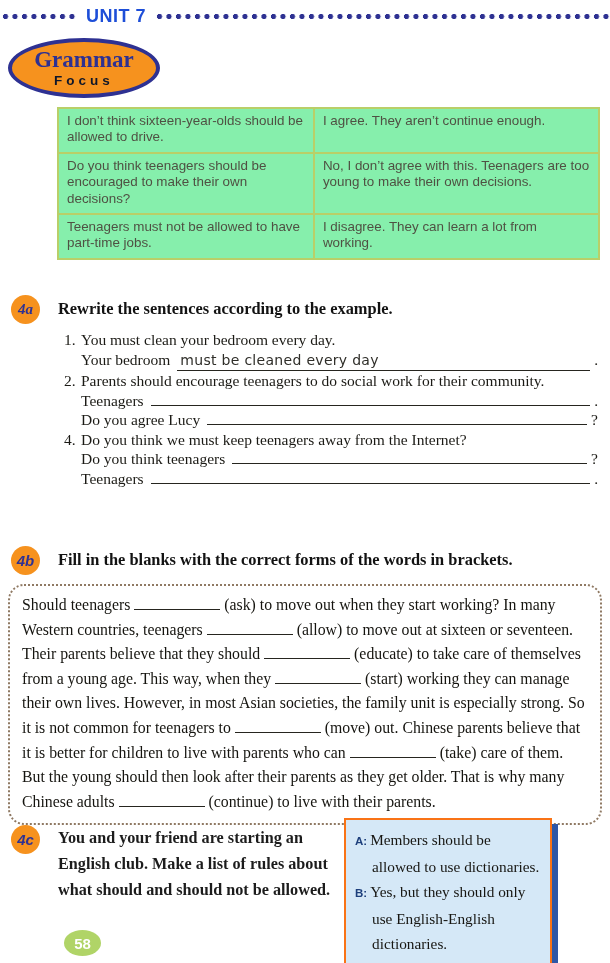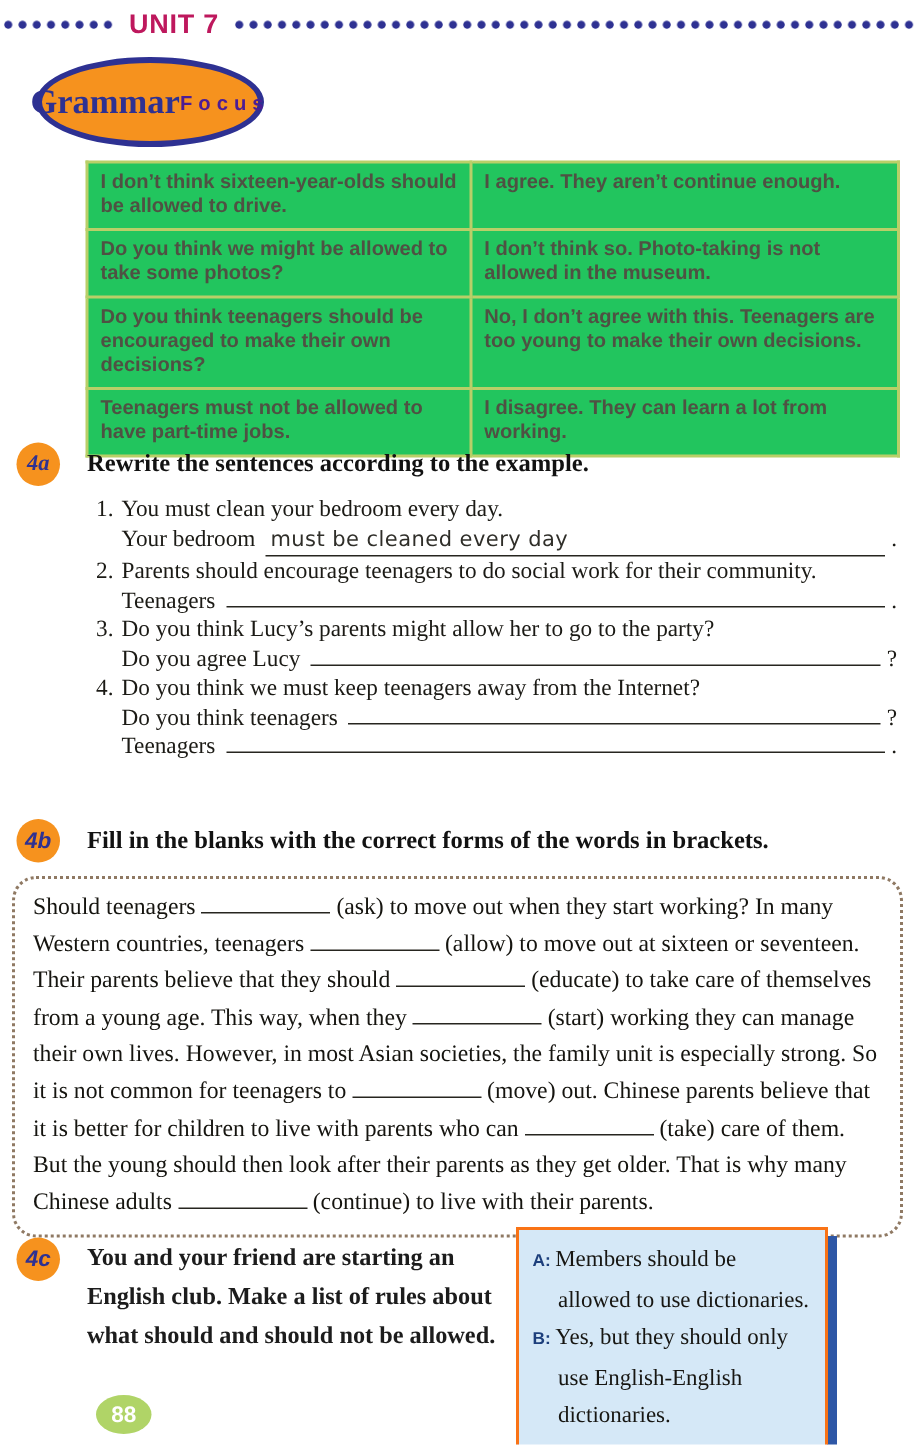--- a/index.html
+++ b/index.html
@@ -16,41 +16,41 @@
   .dots {
     height:7px;
     background-image:radial-gradient(circle at 3.5px 3.5px, #2e3192 2.4px, rgba(0,0,0,0) 2.9px);
     background-size:9.5px 7px;
     background-repeat:repeat-x;
   }
   .dots-left  { width:74px; margin-left:2px; }
   .dots-right { flex:1; }
   .unit-label {
     font-family:"Liberation Sans", sans-serif; font-weight:bold;
-    font-size:18px; color:#be185d; margin:0 10px; letter-spacing:0.5px;text-align:center;
+    font-size:18px; color:#1d4ed8; margin:0 10px; letter-spacing:0.5px;text-align:center;
   }
   
   .grammar-badge {
-    position:absolute; top:38px; left:24px; width:152px; height:60px;
+    position:absolute; top:38px; left:8px; width:152px; height:60px;
     background:#f6921e; border:4px solid #2e3192; border-radius:50%;
-    display:flex; flex-direction:row; align-items:center; justify-content:center;
+    display:flex; flex-direction:column; align-items:center; justify-content:center;
   }
   .grammar-word { font-weight:bold; font-size:23px; color:#2e3192; line-height:24px; }
   .focus-word  { font-family:"Liberation Sans", sans-serif; font-weight:bold;
-                 font-size:13.5px; color:#4c1d95; letter-spacing:4px; line-height:15px; margin-top:1px; }
+                 font-size:13.5px; color:#0f172a; letter-spacing:4px; line-height:15px; margin-top:1px; }
   
   .grammar-table {
     position:absolute; top:107px; left:57px; width:543px;
     border-collapse:collapse;
     font-family:"Liberation Sans", sans-serif;
     font-size:13.4px; line-height:16.4px; color:#4f5143;
   }
   .grammar-table td {
-    border:2px solid #b9cf68; background:#22c55e;
-    padding:4px 8px 6px 8px; vertical-align:top;font-weight:bold;
+    border:2px solid #b9cf68; background:#86efac;
+    padding:4px 8px 6px 8px; vertical-align:top;
   }
   .grammar-table td:first-child { width:47.3%; }
   
   .sec-badge {
     position:absolute; width:29px; height:29px; border-radius:50%;
     background:#f6921e; color:#2e3192;
     font-family:"Liberation Sans", sans-serif; font-weight:bold; font-style:italic; font-size:15px;
     display:flex; align-items:center; justify-content:center;
   }
   .sec-heading { position:absolute; font-weight:bold; font-size:16.4px; color:#121212; }
@@ -114,24 +114,20 @@
   <div class="focus-word">Focus</div>
 </div>
 
 <table class="grammar-table">
   <tbody>
       <tr>
         <td>I don’t think sixteen-year-olds should be allowed to drive.</td>
         <td>I agree. They aren’t continue enough.</td>
       </tr>
       <tr>
-        <td>Do you think we might be allowed to take some photos?</td>
-        <td>I don’t think so. Photo-taking is not allowed in the museum.</td>
-      </tr>
-      <tr>
         <td>Do you think teenagers should be encouraged to make their own decisions?</td>
         <td>No, I don’t agree with this. Teenagers are too young to make their own decisions.</td>
       </tr>
       <tr>
         <td>Teenagers must not be allowed to have part-time jobs.</td>
         <td>I disagree. They can learn a lot from working.</td>
       </tr>
     </tbody>
 </table>
 
@@ -148,21 +144,20 @@
     </div>
     <div class="rewrite-item">
       <div><span class="item-num">2.</span><span>Parents should encourage teenagers to do social work for their community.</span></div>
       <div class="answer-row">
         <span>Teenagers</span>
         <span class="ans-blank"><span></span></span>
         <span class="end-mark">.</span>
       </div>
     </div>
     <div class="rewrite-item">
-      <div><span class="item-num">3.</span><span>Do you think Lucy’s parents might allow her to go to the party?</span></div>
       <div class="answer-row">
         <span>Do you agree Lucy</span>
         <span class="ans-blank"><span></span></span>
         <span class="end-mark">?</span>
       </div>
     </div>
     <div class="rewrite-item">
       <div><span class="item-num">4.</span><span>Do you think we must keep teenagers away from the Internet?</span></div>
       <div class="answer-row">
         <span>Do you think teenagers</span>
@@ -185,13 +180,13 @@
   <p><span>Should teenagers </span><span class="blank-inline"></span><span> (ask) to move out when they start working? In many Western countries, teenagers </span><span class="blank-inline"></span><span> (allow) to move out at sixteen or seventeen. Their parents believe that they should </span><span class="blank-inline"></span><span> (educate) to take care of themselves from a young age. This way, when they </span><span class="blank-inline"></span><span> (start) working they can manage their own lives. However, in most Asian societies, the family unit is especially strong. So it is not common for teenagers to </span><span class="blank-inline"></span><span> (move) out. Chinese parents believe that it is better for children to live with parents who can </span><span class="blank-inline"></span><span> (take) care of them. But the young should then look after their parents as they get older. That is why many Chinese adults </span><span class="blank-inline"></span><span> (continue) to live with their parents.</span></p>
 </div>
 
 <div class="sec-badge" style="top:825px; left:11px;">4c</div>
 <div class="instruction-4c">You and your friend are starting an English club. Make a list of rules about what should and should not be allowed.</div>
 <div class="dialogue-box">
     <div class="dlg-line"><span class="dlg-label">A:</span><span>Members should be allowed to use dictionaries.</span></div>
     <div class="dlg-line"><span class="dlg-label">B:</span><span>Yes, but they should only use English-English dictionaries.</span></div>
   </div>
 
-<div class="page-badge">88</div>
+<div class="page-badge">58</div>
 
 </body></html>

